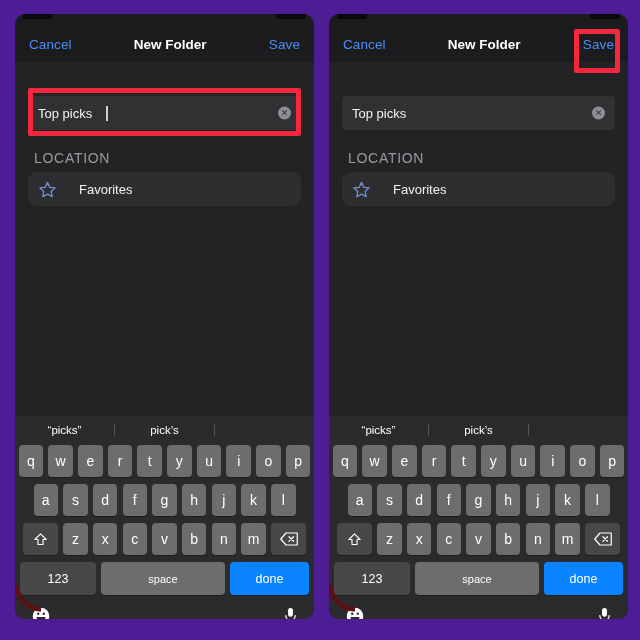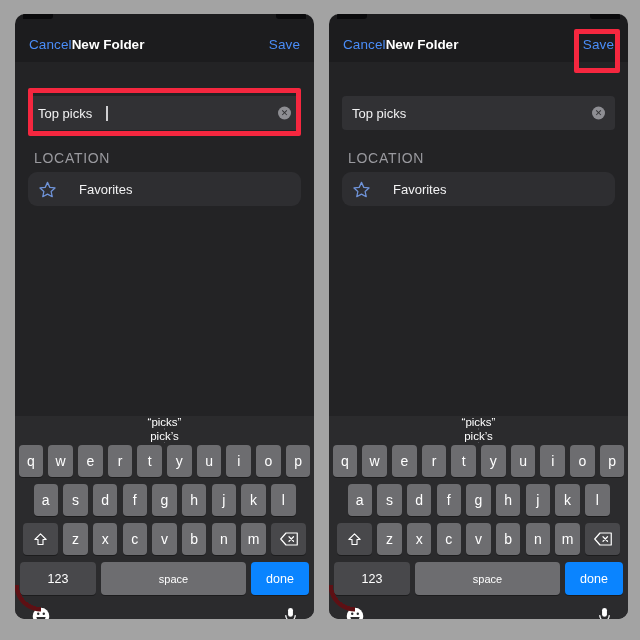--- a/index.html
+++ b/index.html
@@ -5,21 +5,21 @@
   * { margin:0; padding:0; box-sizing:border-box; }
   html,body{
     width:640px; height:640px;
     background:#ffffff;
     font-family:"Liberation Sans", sans-serif;
     overflow:hidden;
   }
   .stage{
     position:relative;
     width:640px; height:640px;
-    background:#a3a3a3;
+    background:#4c1d95;
   }
 
   
   .phone{
     position:absolute;
     top:14px;
     width:299px;
     height:605px;
     background:#1c1c1e;
     border-radius:10px;
@@ -44,21 +44,21 @@
     background:#1c1c1e;
   }
   .nav-btn{
     color:#4a8df8;
     font-size:13.5px;
     letter-spacing:.1px;
     white-space:nowrap;
   }
   .nav-title{
     flex:1;
-    text-align:left;
+    text-align:center;
     color:#ffffff;
     font-size:13.5px;
     font-weight:bold;
   }
 
   
   .content{
     position:absolute;
     top:48px; left:0; right:0; bottom:203px;
     background:#232325;
@@ -147,21 +147,20 @@
     position:absolute;
     left:0; right:0; bottom:0;
     height:203px;
     background:#2b2b2d;
   }
   .suggest{
     height:27px;
     display:flex;
     align-items:center;
     position:relative;
-    flex-direction:column;
   }
   .sug{
     flex:1;
     text-align:center;
     color:#ffffff;
     font-size:11.5px;
   }
   .sug-div{
     width:1px; height:12px;
     background:#55555a;
@@ -200,21 +199,21 @@
     width:76px; height:33px;
     background:#48484b;
     font-size:12.5px;
   }
   .key.space{
     flex:1; height:33px;
     background:#6d6d70;
     font-size:11px;
   }
   .key.done{
-    width:58px; height:33px;
+    width:79px; height:33px;
     background:#0a84ff;
     font-size:12.5px;
   }
   .kbbottom{
     height:42px;
     display:flex;
     align-items:center;
     justify-content:space-between;
     padding:0 17px;
     position:relative;

